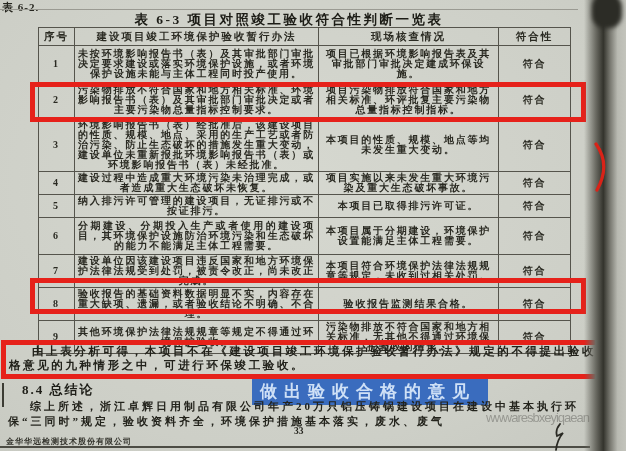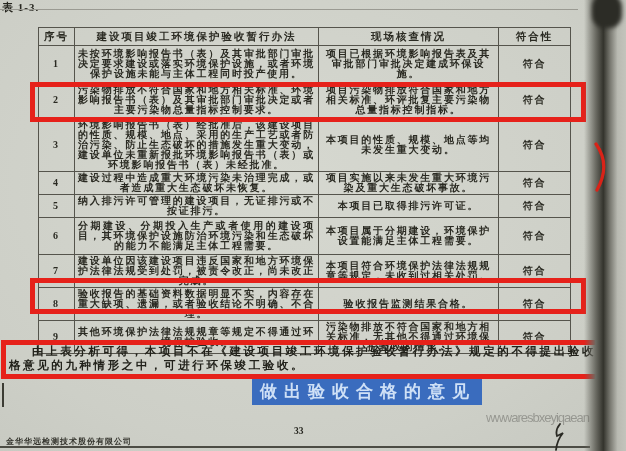--- a/index.html
+++ b/index.html
@@ -34,21 +34,21 @@
   .u-find { text-decoration:underline; text-underline-offset:2px; }
 
   .red-box { position:absolute; border:5px solid #e6211a; pointer-events:none; }
   .red-box.r2 { left:30px; top:82px; width:556px; height:40px; }
   .red-box.r8 { left:30px; top:278px; width:556px; height:36px; }
   .red-box.sum { left:1px; top:340px; width:616px; height:39px; }
 
   .summary-text { position:absolute; left:9px; top:344px; width:602px; font-size:11.5px; font-weight:bold; line-height:14px; letter-spacing:2.6px; text-indent:2em; color:#21211a; }
 
   .section-heading { position:absolute; left:22px; top:381px; font-size:13px; font-weight:bold; letter-spacing:2px; color:#1e1e18; }
-  .blue-highlight { position:absolute; left:252px; top:379px; background:#3a6cbe; color:#cfe0f6; font-size:17px; font-weight:bold; letter-spacing:7px; padding:1px 6px 2px 8px; white-space:nowrap; }
+  .blue-highlight { position:absolute; left:252px; top:379px; background:#3a6cbe; color:#cfe0f6; font-size:17px; font-weight:bold; letter-spacing:7px; padding:1px 12px 2px 8px; white-space:nowrap; }
 
   .closing-paragraph { position:absolute; left:8px; top:399px; width:580px; font-size:11px; font-weight:bold; line-height:15px; letter-spacing:3px; text-indent:2em; color:#23231c; }
 
   .watermark { position:absolute; left:486px; top:410px; font-size:13px; color:#6d6d68; opacity:.55; filter:blur(.6px); letter-spacing:-1px; font-family:"Liberation Sans",sans-serif; white-space:nowrap; }
 
   .footer-company { position:absolute; left:6px; top:436px; font-size:8px; font-weight:bold; letter-spacing:1px; color:#33332c; }
   .footer-page { position:absolute; left:294px; top:426px; font-size:9.5px; font-weight:bold; }
   .bottom-rule { position:absolute; left:0; top:446px; width:590px; height:1.5px; background:#4c4c44; }
 
   .edge-strip { position:absolute; top:0; left:584px; width:42px; height:451px;
@@ -57,22 +57,23 @@
   .left-tick { position:absolute; left:2px; top:383px; width:2px; height:24px; background:#3c3c34; }
 
   .red-paren { position:absolute; left:593px; top:142px; }
   .pen-mark { position:absolute; left:548px; top:423px; }
 </style>
 </head>
 <body>
 
 <div class="page">
 
-  <div class="corner-label">表 1-3.</div>
+  <div class="corner-label">表 6-2.</div>
   <div class="top-rule"></div>
+  <div class="doc-title">表 6-3 项目对照竣工验收符合性判断一览表</div>
 
   <table class="conf">
     <colgroup>
         <col style="width:36px">
         <col style="width:244px">
         <col style="width:180px">
         <col style="width:72px">
       </colgroup>
     <thead>
       <tr>
@@ -139,23 +140,25 @@
         </tr>
       </tbody>
   </table>
 
   <div class="red-box r2"></div>
   <div class="red-box r8"></div>
   <div class="red-box sum"></div>
 
   <div class="summary-text">由上表分析可得，本项目不在《建设项目竣工环境保护验收暂行办法》规定的不得提出验收合格意见的九种情形之中，可进行环保竣工验收。</div>
 
+  <div class="section-heading">8.4 总结论</div>
   <div class="blue-highlight">做出验收合格的意见</div>
   <div class="left-tick"></div>
 
+  <div class="closing-paragraph">综上所述，浙江卓辉日用制品有限公司年产20万只铝压铸锅建设项目在建设中基本执行环保“三同时”规定，验收资料齐全，环境保护措施基本落实，废水、废气</div>
 
   <div class="watermark">wwwaresbxeyiqaean</div>
 
   <div class="footer-company">金华华远检测技术股份有限公司</div>
   <div class="footer-page">33</div>
   <div class="bottom-rule"></div>
 
   <div class="edge-strip"></div>
   <div class="edge-top-blob"></div>
 

